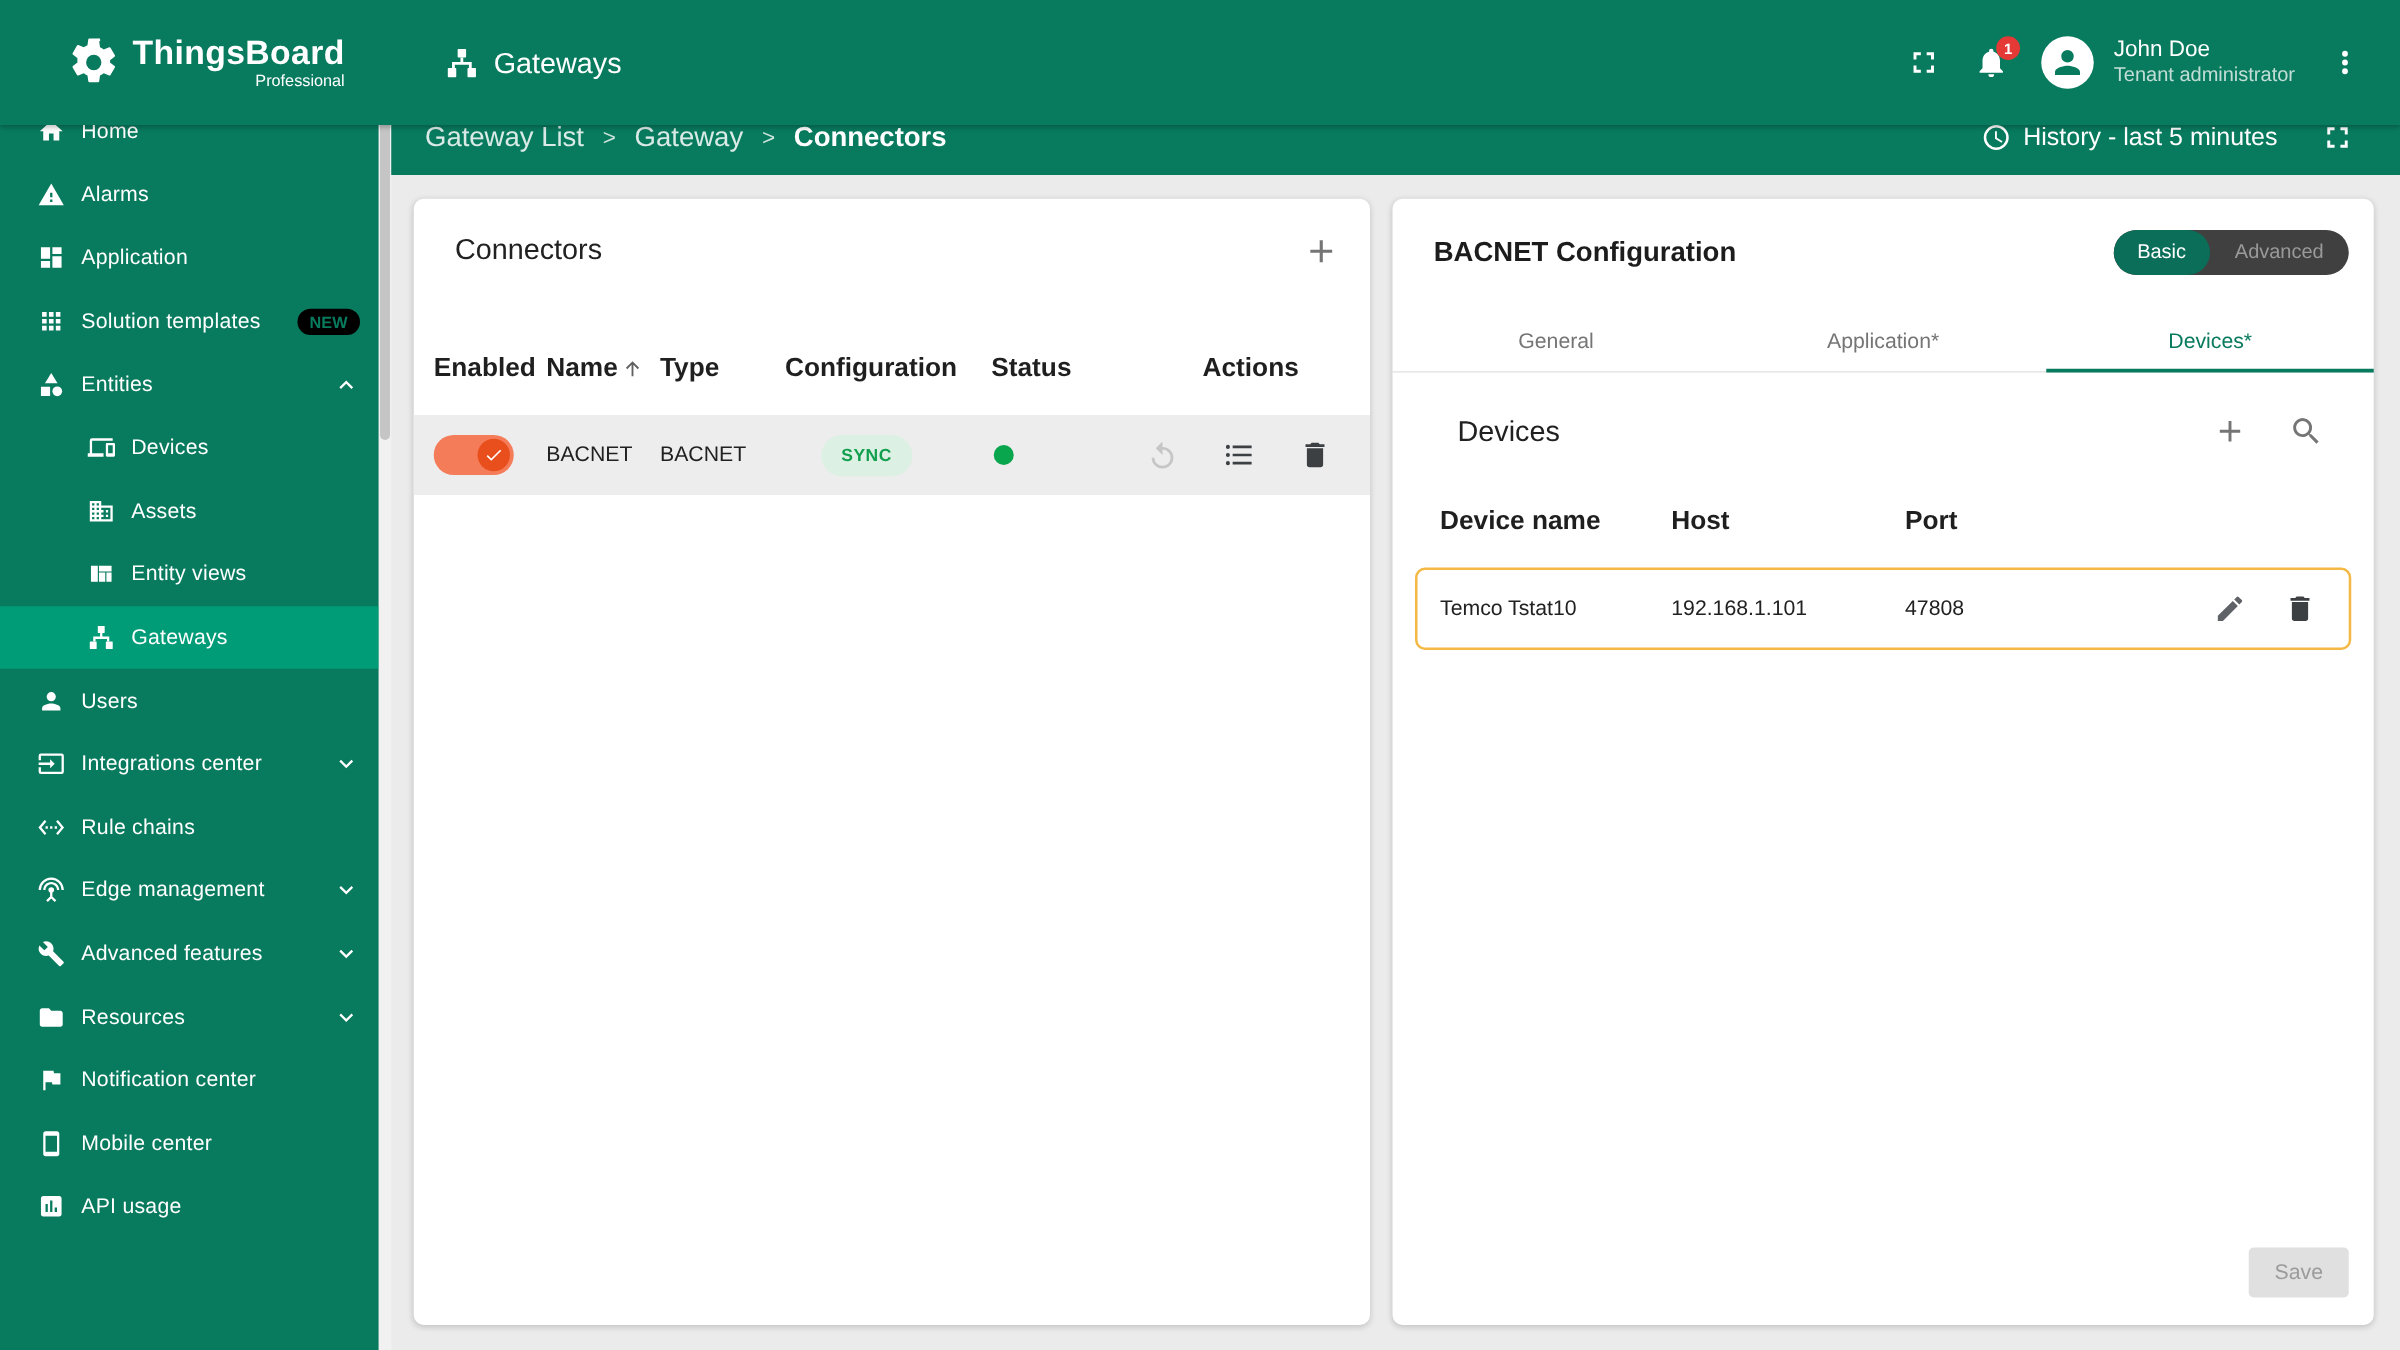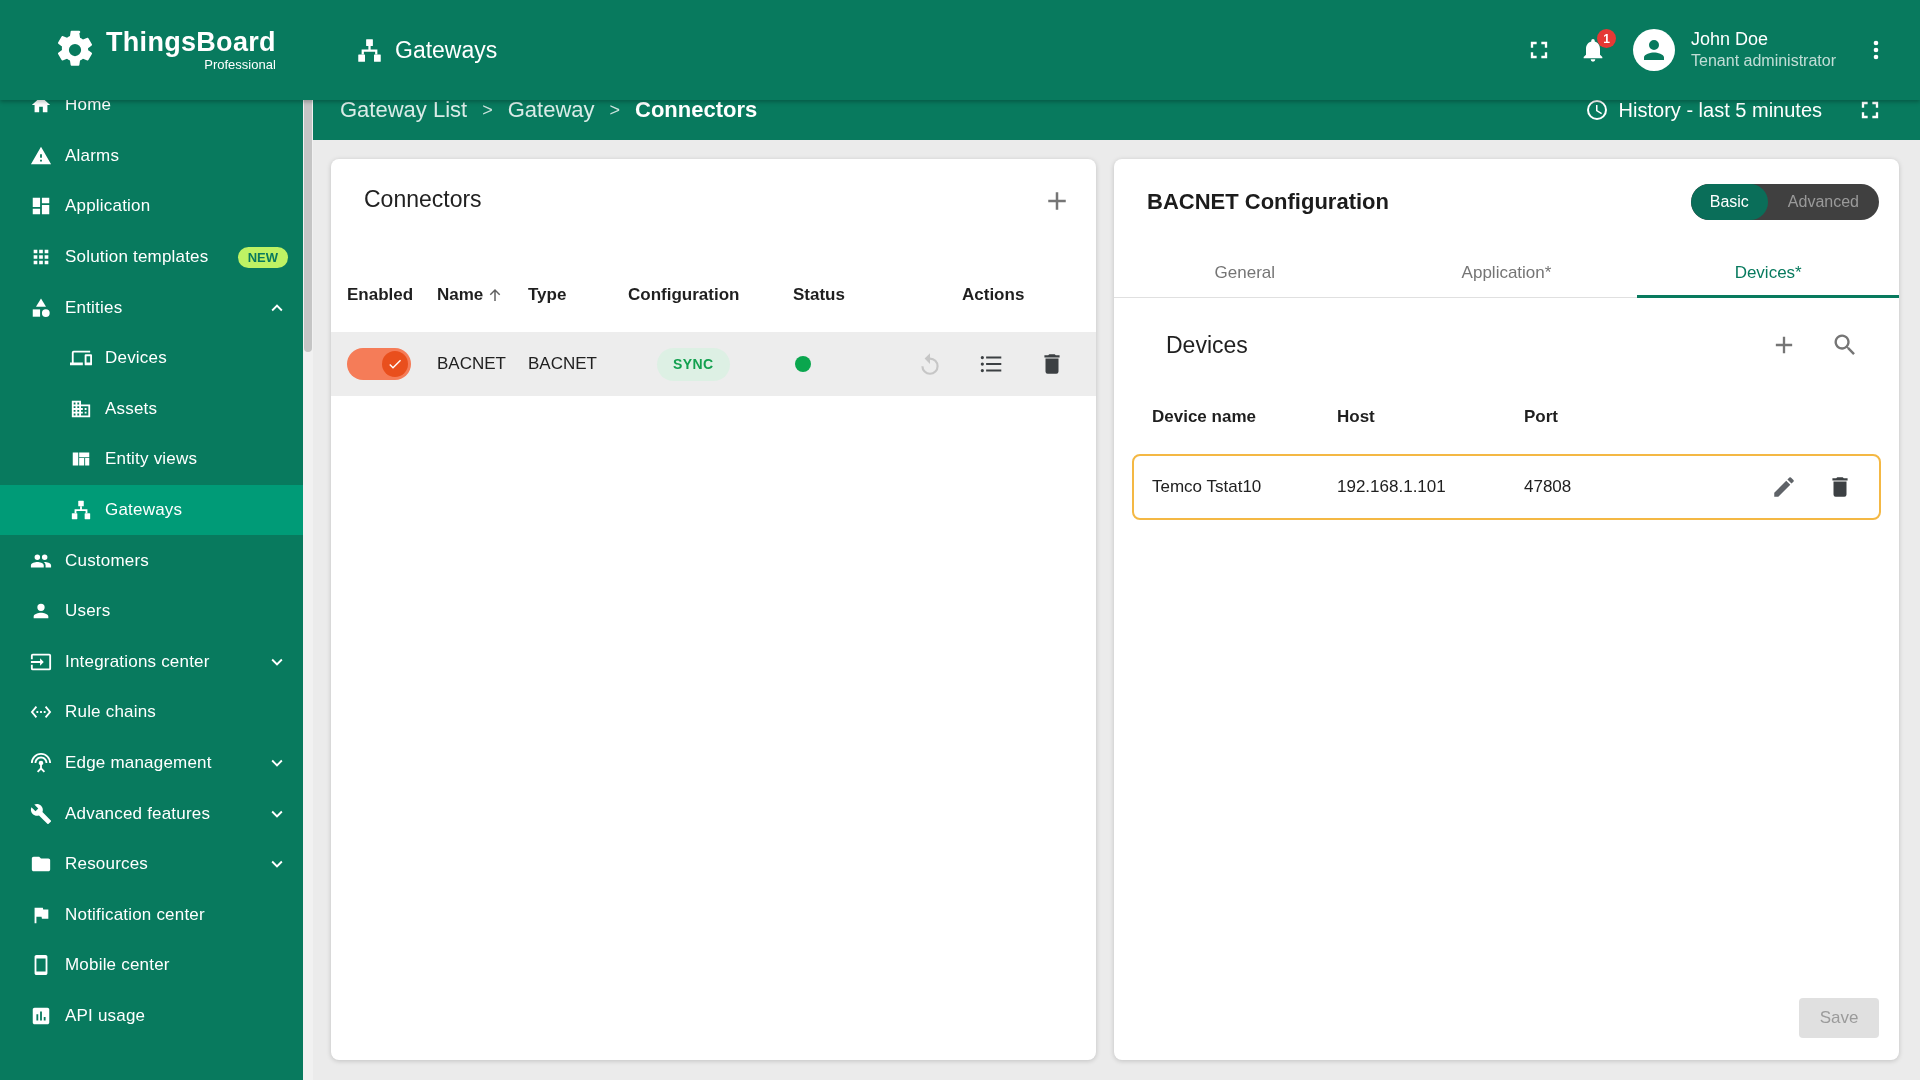--- a/index.html
+++ b/index.html
@@ -51,42 +51,42 @@
   
   .sidebar{ position:absolute; top:80px; left:0; width:303px; bottom:0;
     background:var(--primary,#087a5e); overflow:hidden; z-index:10; }
   .nav-item{ height:50.6px; display:flex; align-items:center; padding-left:30px;
     color:#fff; cursor:pointer; position:relative; }
   .nav-item.sub{ padding-left:70px; }
   .nav-item.selected{ background:var(--primary-selected,#009b77); }
   .nav-ic{ width:22px; height:22px; flex:0 0 22px; }
   .nav-label{ margin-left:13px; font-size:17px; font-weight:500; letter-spacing:.2px; white-space:nowrap; }
   .nav-chevron{ position:absolute; right:15px; width:22px; height:22px; }
-  .nav-badge{ position:absolute; right:15px; background:#bef264; color:var(--primary,#087a5e);
+  .nav-badge{ position:absolute; right:15px; background:#000000; color:var(--primary,#087a5e);
     font-size:13px; font-weight:700; padding:3px 10px; border-radius:12px; }
   .sidebar-scroll{ position:absolute; top:80px; left:303px; width:10px; bottom:0;
     background:#f1f1f1; z-index:11; }
   .sidebar-scroll .thumb{ position:absolute; top:2px; left:1px; width:8px; height:270px;
     border-radius:4px; background:#c5c5c5; }
 
   
   .card{ position:absolute; background:#fff; border-radius:8px;
     box-shadow:0 1px 5px rgba(0,0,0,.18); }
   .card-left{ left:331px; top:159px; width:765px; height:901px; }
   .card-right{ left:1114px; top:159px; width:785px; height:901px; }
 
   
   .lc-head{ position:relative; height:96px; }
   .lc-title{ position:absolute; left:33px; top:27px; font-size:23px; font-weight:500; color:#212121; margin:0; }
   .icon-btn{ background:none; border:0; padding:0; cursor:pointer; display:inline-flex; }
   .lc-plus{ position:absolute; right:24px; top:27px; color:#757575; }
   .lc-plus [data-icon]{ width:30px; height:30px; }
   .lc-row{ display:flex; align-items:center; padding:0 16px; }
   .lc-header{ height:40px; margin-top:20px; }
-  .th{ font-size:17px; font-weight:700; color:#1f1f1f; }
+  .th{ font-size:21px; font-weight:700; color:#1f1f1f; }
   .col-enabled{ width:90px; }
   .col-name{ width:91px; display:flex; align-items:center; gap:3px; }
   .col-type{ width:100px; }
   .col-config{ width:165px; }
   .col-status{ width:124px; display:flex; align-items:center; }
   .col-actions{ flex:1; display:flex; align-items:center; gap:35px; }
   .lc-header .col-actions{ padding-left:45px; }
   .sort-ic{ width:18px; height:18px; color:#616161; }
   .lc-data{ height:64px; margin-top:17px; background:#ededed; font-size:17px; color:#212121; cursor:pointer; }
 
@@ -305,28 +305,20 @@
         <svg viewBox="0 0 24 24" aria-hidden="true">
           <rect x="9" y="2" width="6" height="6" rx="0.5"></rect>
           <rect x="2" y="15.5" width="6" height="6.5" rx="0.5"></rect>
           <rect x="16" y="15.5" width="6" height="6.5" rx="0.5"></rect>
           <path d="M11 8h2v3.2h6v4.3h-2v-2.3H7v2.3H5v-4.3h6z"></path>
         </svg>
       </span>
     <span class="nav-label">Gateways</span>
   </div>
   <div class="nav-item">
-    <span class="nav-ic" data-icon="customers">
-        <svg viewBox="0 0 24 24" aria-hidden="true">
-          <path d="M16 11a3 3 0 10-3-3 3 3 0 003 3zm-8 0a3 3 0 10-3-3 3 3 0 003 3zm0 2c-2.33 0-7 1.17-7 3.5V19h14v-2.5c0-2.33-4.67-3.5-7-3.5zm8 0c-.29 0-.62.02-.97.05A4.22 4.22 0 0117 16.5V19h6v-2.5c0-2.33-4.67-3.5-7-3.5z"></path>
-        </svg>
-      </span>
-    <span class="nav-label">Customers</span>
-  </div>
-  <div class="nav-item">
     <span class="nav-ic" data-icon="users">
         <svg viewBox="0 0 24 24" aria-hidden="true">
           <path d="M12 12a4 4 0 10-4-4 4 4 0 004 4zm0 2c-2.67 0-8 1.34-8 4v2h16v-2c0-2.66-5.33-4-8-4z"></path>
         </svg>
       </span>
     <span class="nav-label">Users</span>
   </div>
   <div class="nav-item">
     <span class="nav-ic" data-icon="integrations">
         <svg viewBox="0 0 24 24" aria-hidden="true">

